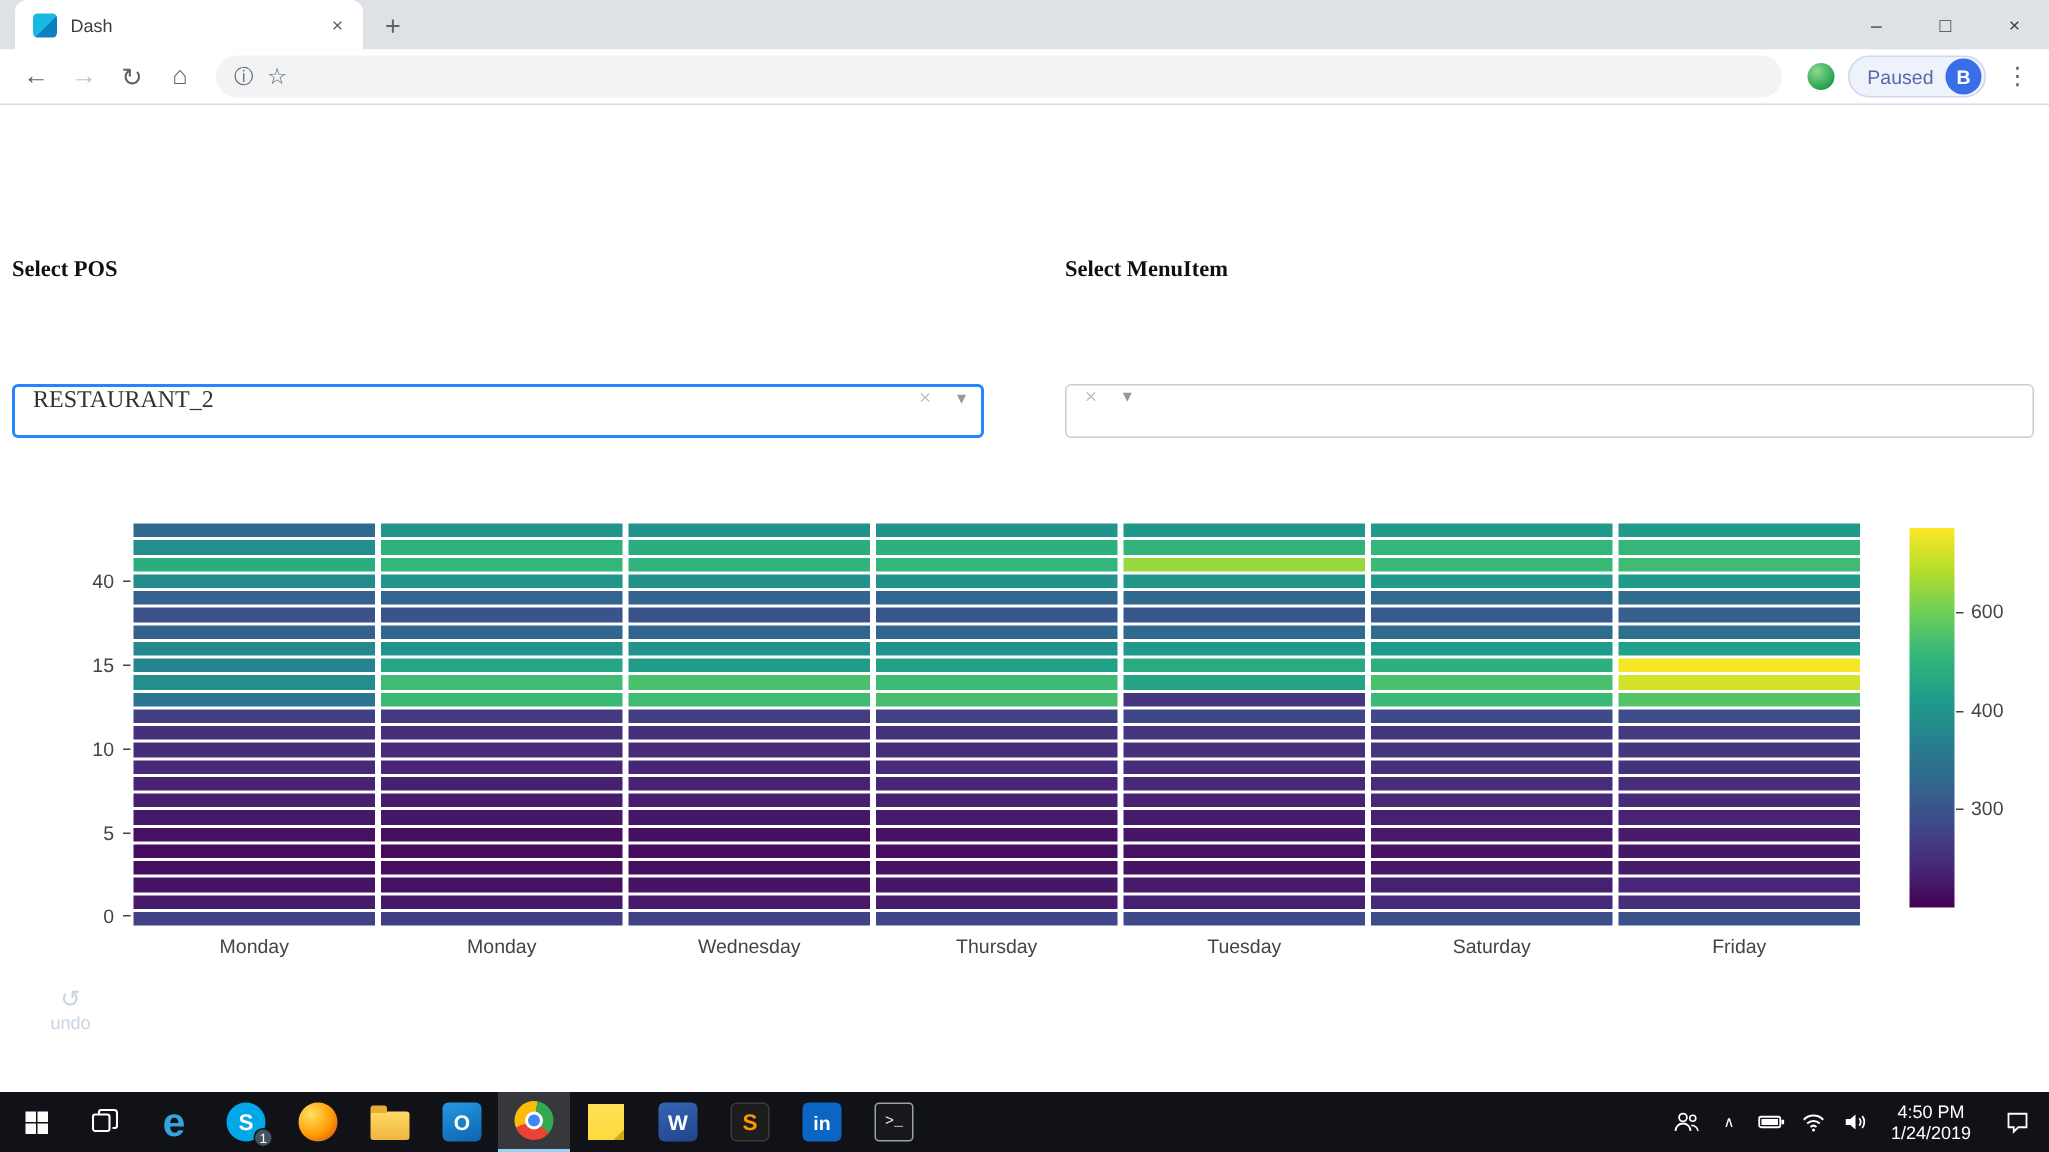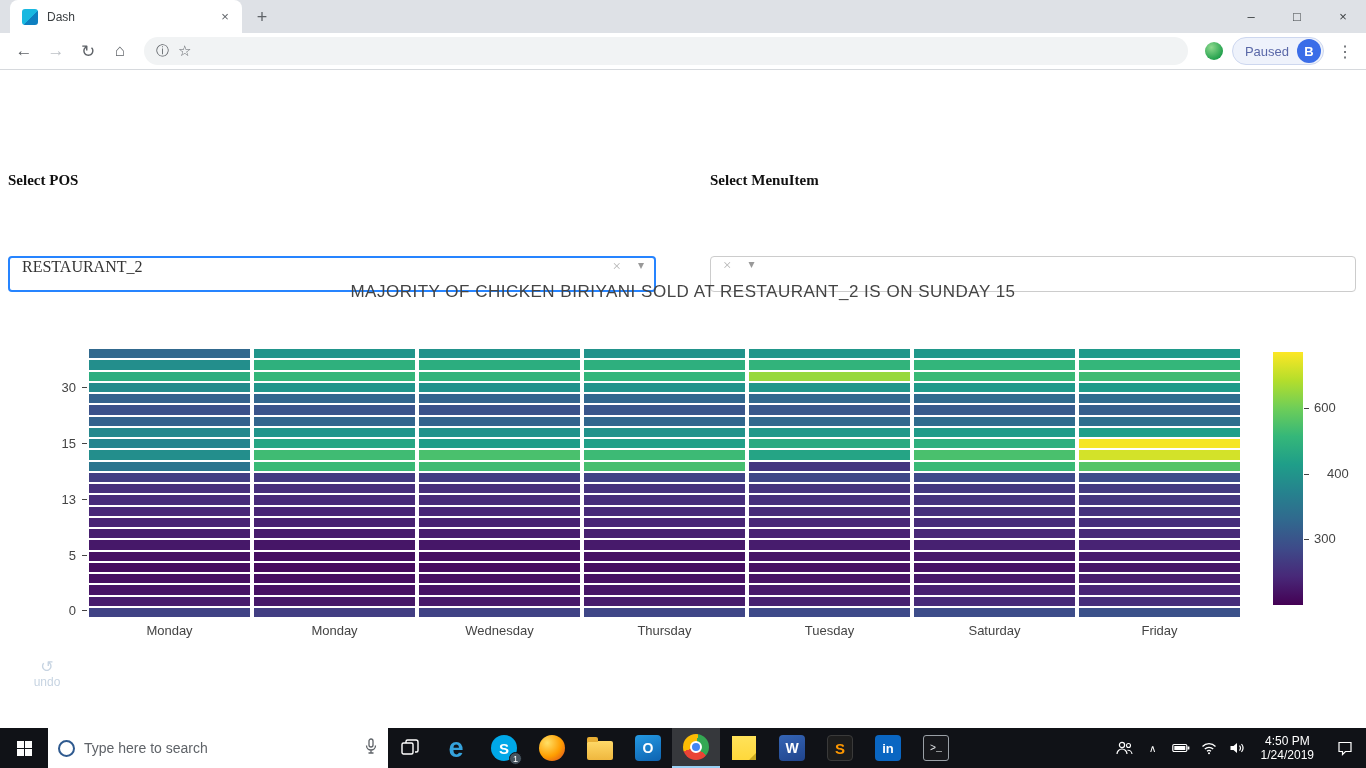--- a/index.html
+++ b/index.html
@@ -136,32 +136,31 @@
     <div class="dd" id="dd-pos">
       <span class="dd-value">RESTAURANT_2</span>
       <span class="dd-clear">×</span>
       <span class="dd-caret">▾</span>
     </div>
     <div class="dd" id="dd-menu">
       <span class="dd-clear">×</span>
       <span class="dd-caret">▾</span>
     </div>
 
-    <div id="chart-title">MAJORITY OF CHICKEN BIRIYANI SOLD AT RESTAURANT_2 IS ON SUNDAY 15</div>
 
     <div id="y-axis">
         <div class="y-label" style="bottom: -2.41667px;">0</div>
         <div class="y-tickline" style="bottom: 5.58333px;"></div>
         <div class="y-label" style="bottom: 53.4167px;">5</div>
         <div class="y-tickline" style="bottom: 61.4167px;"></div>
-        <div class="y-label" style="bottom: 109.25px;">13</div>
+        <div class="y-label" style="bottom: 109.25px;">10</div>
         <div class="y-tickline" style="bottom: 117.25px;"></div>
         <div class="y-label" style="bottom: 165.083px;">15</div>
         <div class="y-tickline" style="bottom: 173.083px;"></div>
-        <div class="y-label" style="bottom: 220.917px;">30</div>
+        <div class="y-label" style="bottom: 220.917px;">40</div>
         <div class="y-tickline" style="bottom: 228.917px;"></div>
       </div>
     <div id="heatmap-grid" style="grid-template-columns: repeat(7, 1fr);">
         <div class="hm-cell" style="background: rgb(49, 105, 142);"></div>
         <div class="hm-cell" style="background: rgb(33, 149, 139);"></div>
         <div class="hm-cell" style="background: rgb(34, 146, 139);"></div>
         <div class="hm-cell" style="background: rgb(34, 147, 139);"></div>
         <div class="hm-cell" style="background: rgb(33, 151, 138);"></div>
         <div class="hm-cell" style="background: rgb(32, 152, 138);"></div>
         <div class="hm-cell" style="background: rgb(32, 154, 138);"></div>
@@ -333,48 +332,40 @@
         <div class="x-label">Wednesday</div>
         <div class="x-label">Thursday</div>
         <div class="x-label">Tuesday</div>
         <div class="x-label">Saturday</div>
         <div class="x-label">Friday</div>
       </div>
     <div id="colorbar"></div>
     <div id="cb-ticks">
         <div class="cb-label" style="top: 179.286px;">300</div>
         <div class="cb-tickline" style="top: 187.286px;"></div>
-        <div class="cb-label" style="top: 113.571px; margin-left: 13px;">400</div>
+        <div class="cb-label" style="top: 113.571px;">400</div>
         <div class="cb-tickline" style="top: 121.571px;"></div>
         <div class="cb-label" style="top: 47.8571px;">600</div>
         <div class="cb-tickline" style="top: 55.8571px;"></div>
       </div>
 
     <div id="undo">
       <span class="undo-icon">↺</span>
       <span>undo</span>
     </div>
   </div>
 
   <div class="taskbar">
     <div class="tb-start">
       <span class="win-logo">
           <span></span>
           <span></span>
           <span></span>
           <span></span>
         </span>
-    </div>
-    <div class="tb-search">
-      <span class="cortana-icon"></span>
-      <span class="search-text">Type here to search</span>
-      <span><svg width="14" height="16" viewBox="0 0 14 16">
-            <rect x="5" y="1" width="4" height="8" rx="2" fill="none" stroke="#5f6368" stroke-width="1.3"></rect>
-            <path d="M2.5 7.5 a4.5 4.5 0 0 0 9 0 M7 12 v3 M4.5 15 h5" fill="none" stroke="#5f6368" stroke-width="1.3"></path>
-          </svg></span>
     </div>
     <div class="tb-taskview">
       <svg width="18" height="18" viewBox="0 0 18 18">
           <rect x="1" y="4" width="11" height="11" rx="1.5" fill="none" stroke="#fff" stroke-width="1.4"></rect>
           <path d="M5 4 V2.5 A1.5 1.5 0 0 1 6.5 1 H15 A2 2 0 0 1 17 3 V11.5 A1.5 1.5 0 0 1 15.5 13 H14" fill="none" stroke="#fff" stroke-width="1.4"></path>
         </svg>
     </div>
     <div class="task-icon">
         <span class="ic-edge">e</span>
       </div>

